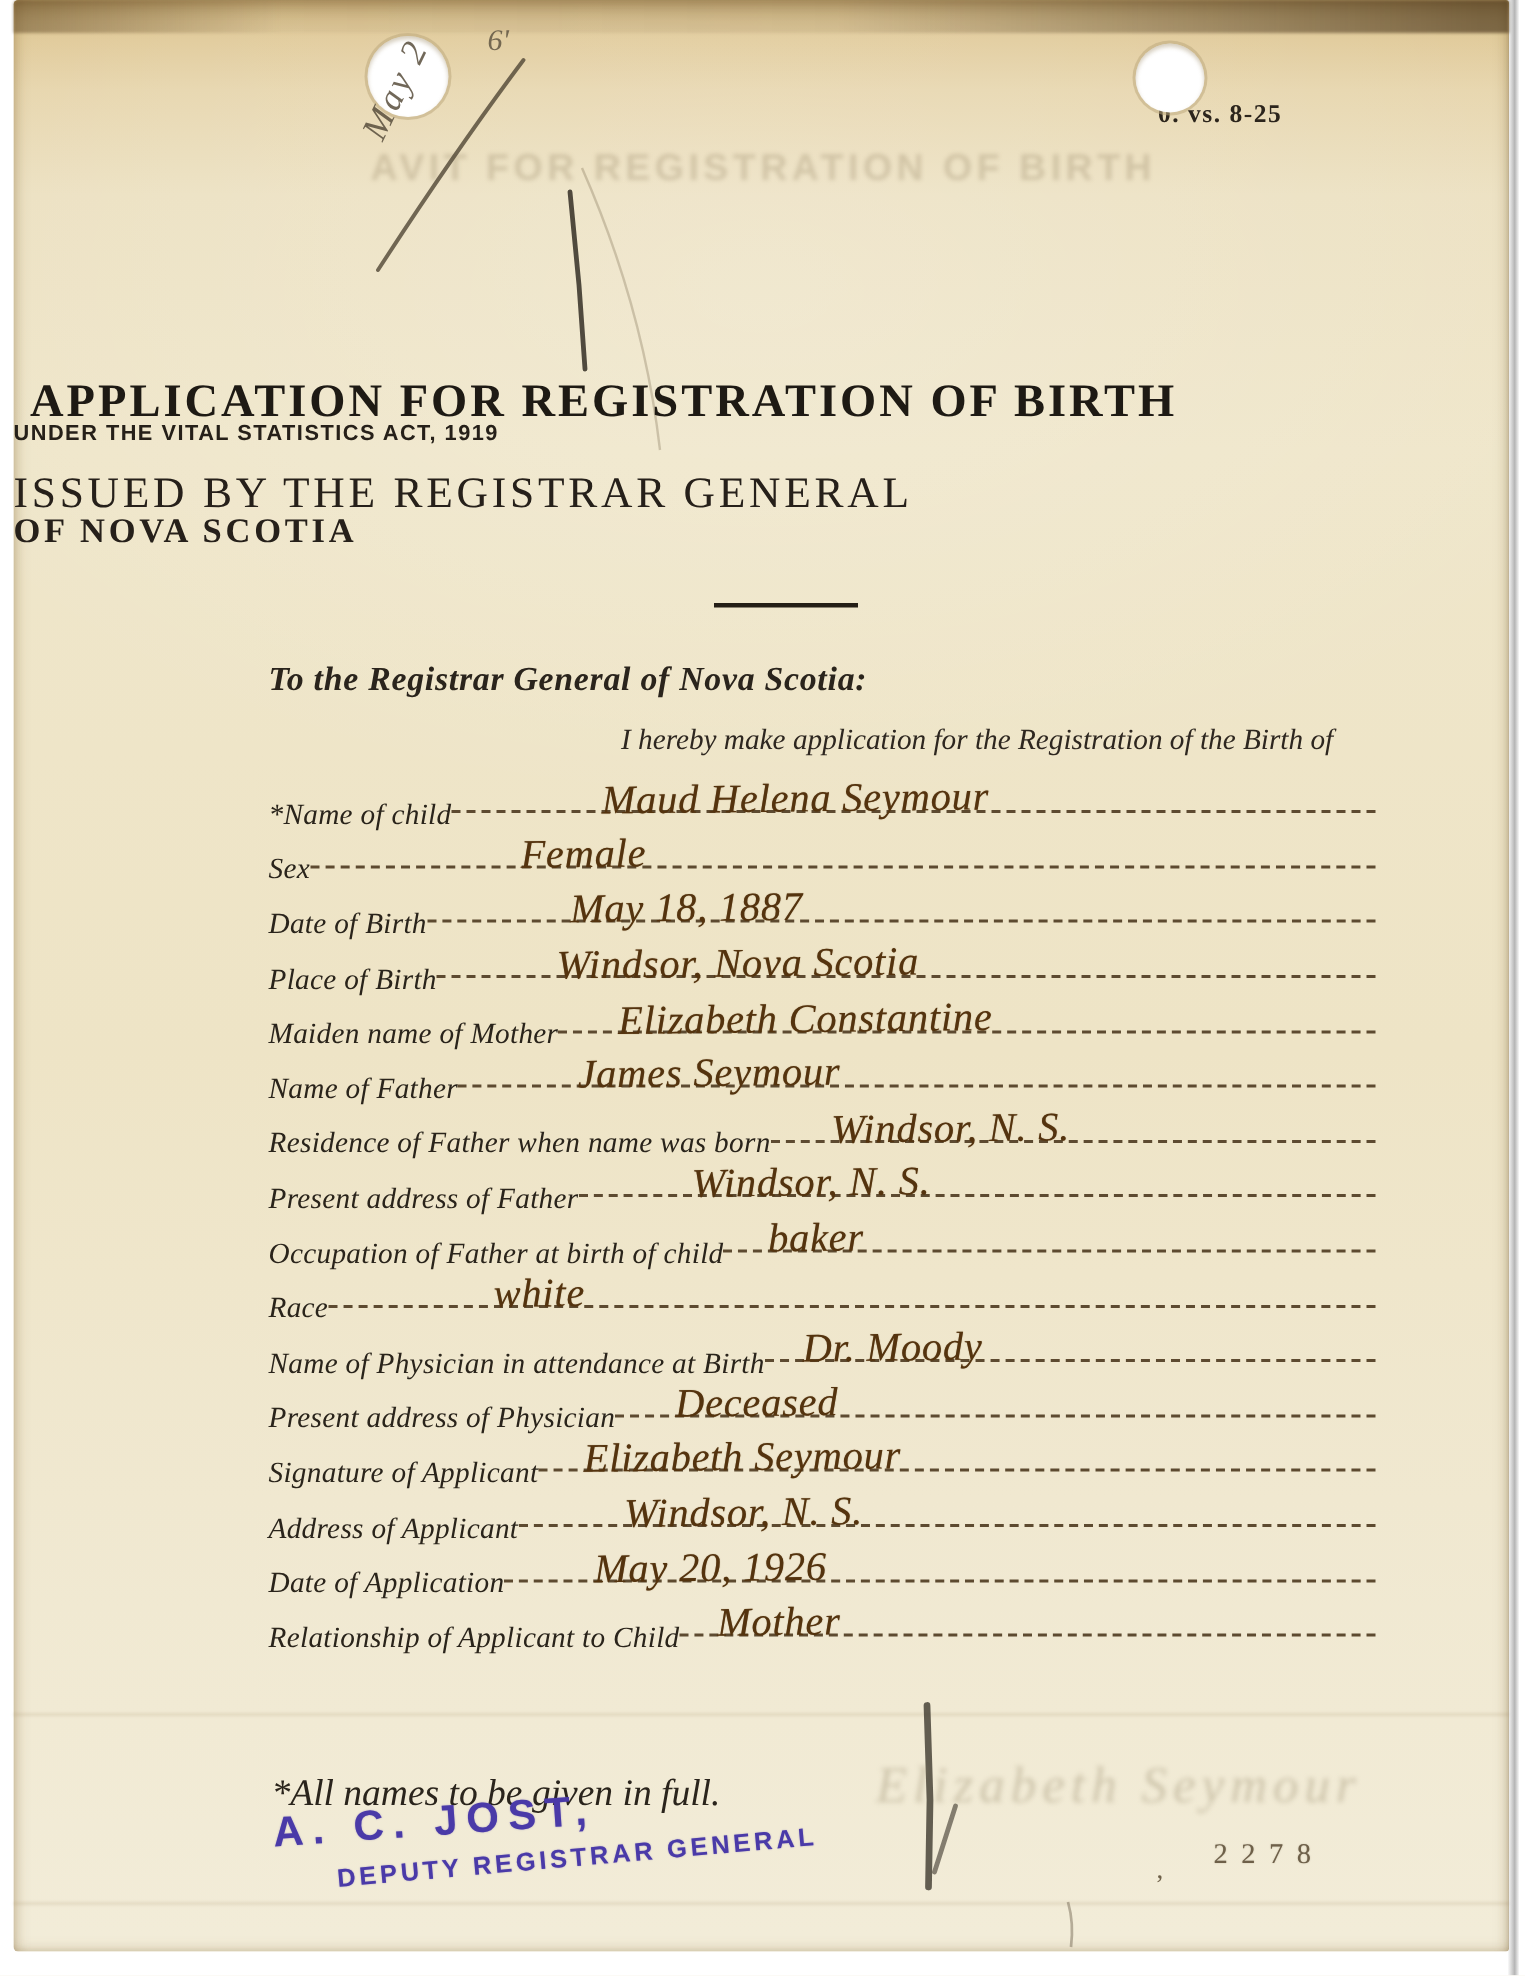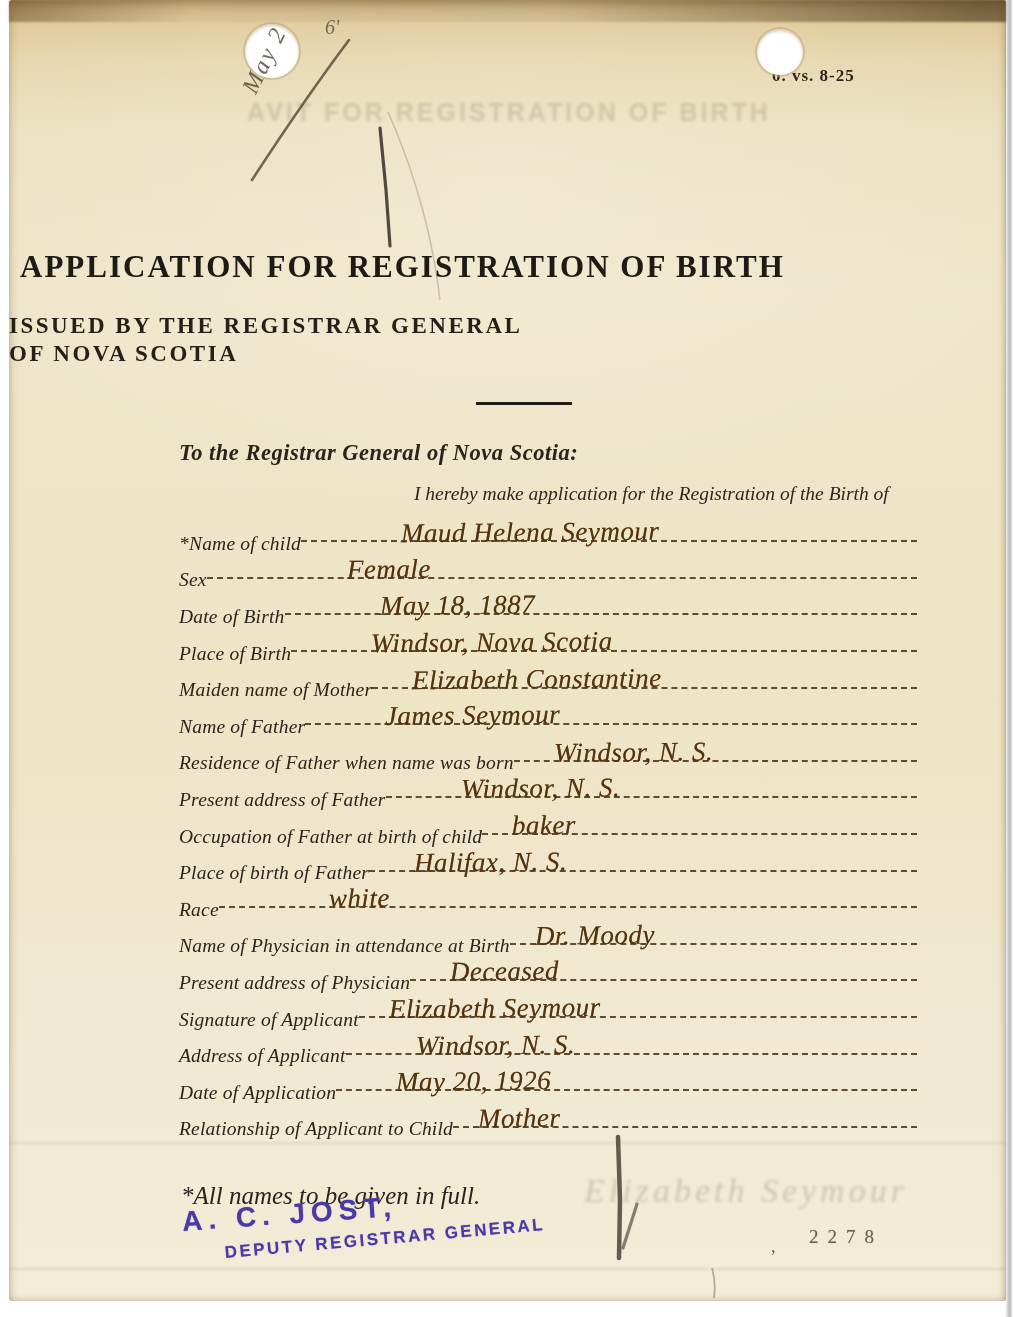--- a/index.html
+++ b/index.html
@@ -40,21 +40,21 @@
 
   
   .pencil-note{position:absolute;left:228px;top:86px;transform:rotate(-64deg);transform-origin:left top;
         font-style:italic;font-size:24px;color:rgba(88,78,60,.85);letter-spacing:2px;white-space:nowrap;}
   .pencil-digit{position:absolute;left:316px;top:16px;font-style:italic;font-size:20px;color:rgba(88,78,60,.8);}
   svg.marks{position:absolute;left:0;top:0;pointer-events:none;}
   .title{position:absolute;left:11px;right:0;top:228px;font-family:Liberation Serif, serif;
         font-weight:bold;font-size:31px;letter-spacing:2px;color:#1e1a14;white-space:nowrap;}
   .subtitle{position:absolute;left:0;right:0;top:281px;font-family:"Liberation Sans",sans-serif;
         font-weight:bold;font-size:14.5px;letter-spacing:1px;color:#262019;}
-  .issued1{position:absolute;left:0;right:0;top:313px;font-weight:bold;font-size:23px;letter-spacing:2.5px;color:#26201a;}
+  .issued1{position:absolute;left:0;right:0;top:313px;font-weight:normal;font-size:29px;letter-spacing:2.5px;color:#26201a;}
   .issued2{position:absolute;left:0;right:0;top:341px;font-weight:bold;font-size:23px;letter-spacing:2.5px;color:#26201a;}
   .divider{position:absolute;left:467px;top:402px;width:96px;height:3px;background:#241e16;}
 
   .salutation{position:absolute;left:170px;top:440px;font-style:italic;font-weight:bold;
         font-size:22.5px;color:#2a241c;letter-spacing:.5px;}
   .intro{position:absolute;left:405px;top:483px;font-style:italic;font-size:19.5px;color:#2e2720;font-family:Liberation Serif, serif;}
 
   
   .rows{position:absolute;left:170px;top:527px;width:738px;}
   .row{position:relative;display:flex;align-items:center;height:36.6px;}
@@ -99,20 +99,21 @@
     <svg class="marks" width="1019" height="1317" viewBox="0 0 1019 1317">
       <path d="M243,180 Q295,100 340,40" stroke="rgba(80,70,52,.8)" stroke-width="2.6" fill="none" stroke-linecap="round"></path>
       <path d="M371,128 L377,190 L381,246" stroke="rgba(52,46,36,.85)" stroke-width="3.2" fill="none" stroke-linecap="round"></path>
       <path d="M379,112 Q420,205 431,300" stroke="rgba(125,108,80,.32)" stroke-width="1.6" fill="none"></path>
       <path d="M609,1137 L611,1200 L610,1258" stroke="rgba(58,52,42,.78)" stroke-width="4.5" fill="none" stroke-linecap="round"></path>
       <path d="M628,1204 L614,1248" stroke="rgba(58,52,42,.6)" stroke-width="3.2" fill="none" stroke-linecap="round"></path>
       <path d="M703,1268 Q707,1282 705,1298" stroke="rgba(120,108,88,.5)" stroke-width="1.8" fill="none"></path>
     </svg>
 
     <h1 class="title">APPLICATION FOR REGISTRATION OF BIRTH</h1>
+    <div class="subtitle">UNDER THE VITAL STATISTICS ACT, 1919</div>
     <div class="issued1">ISSUED BY THE REGISTRAR GENERAL</div>
     <div class="issued2">OF NOVA SCOTIA</div>
     <div class="divider"></div>
 
     <div class="salutation">To the Registrar General of Nova Scotia:</div>
     <div class="intro">I hereby make application for the Registration of the Birth of</div>
 
     <div class="rows">
       <div class="row">
         <span class="lbl">*Name of child</span>
@@ -162,26 +163,20 @@
           <span class="val" style="--vx:75px">Windsor, N. S.</span>
         </span>
       </div>
       <div class="row">
         <span class="lbl">Occupation of Father at birth of child</span>
         <span class="leader">
           <span class="val" style="--vx:30px">baker</span>
         </span>
       </div>
       <div class="row">
-        <span class="lbl">Place of birth of Father</span>
-        <span class="leader">
-          <span class="val" style="--vx:45px">Halifax, N. S.</span>
-        </span>
-      </div>
-      <div class="row">
         <span class="lbl">Race</span>
         <span class="leader">
           <span class="val" style="--vx:110px">white</span>
         </span>
       </div>
       <div class="row">
         <span class="lbl">Name of Physician in attendance at Birth</span>
         <span class="leader">
           <span class="val" style="--vx:25px">Dr. Moody</span>
         </span>

